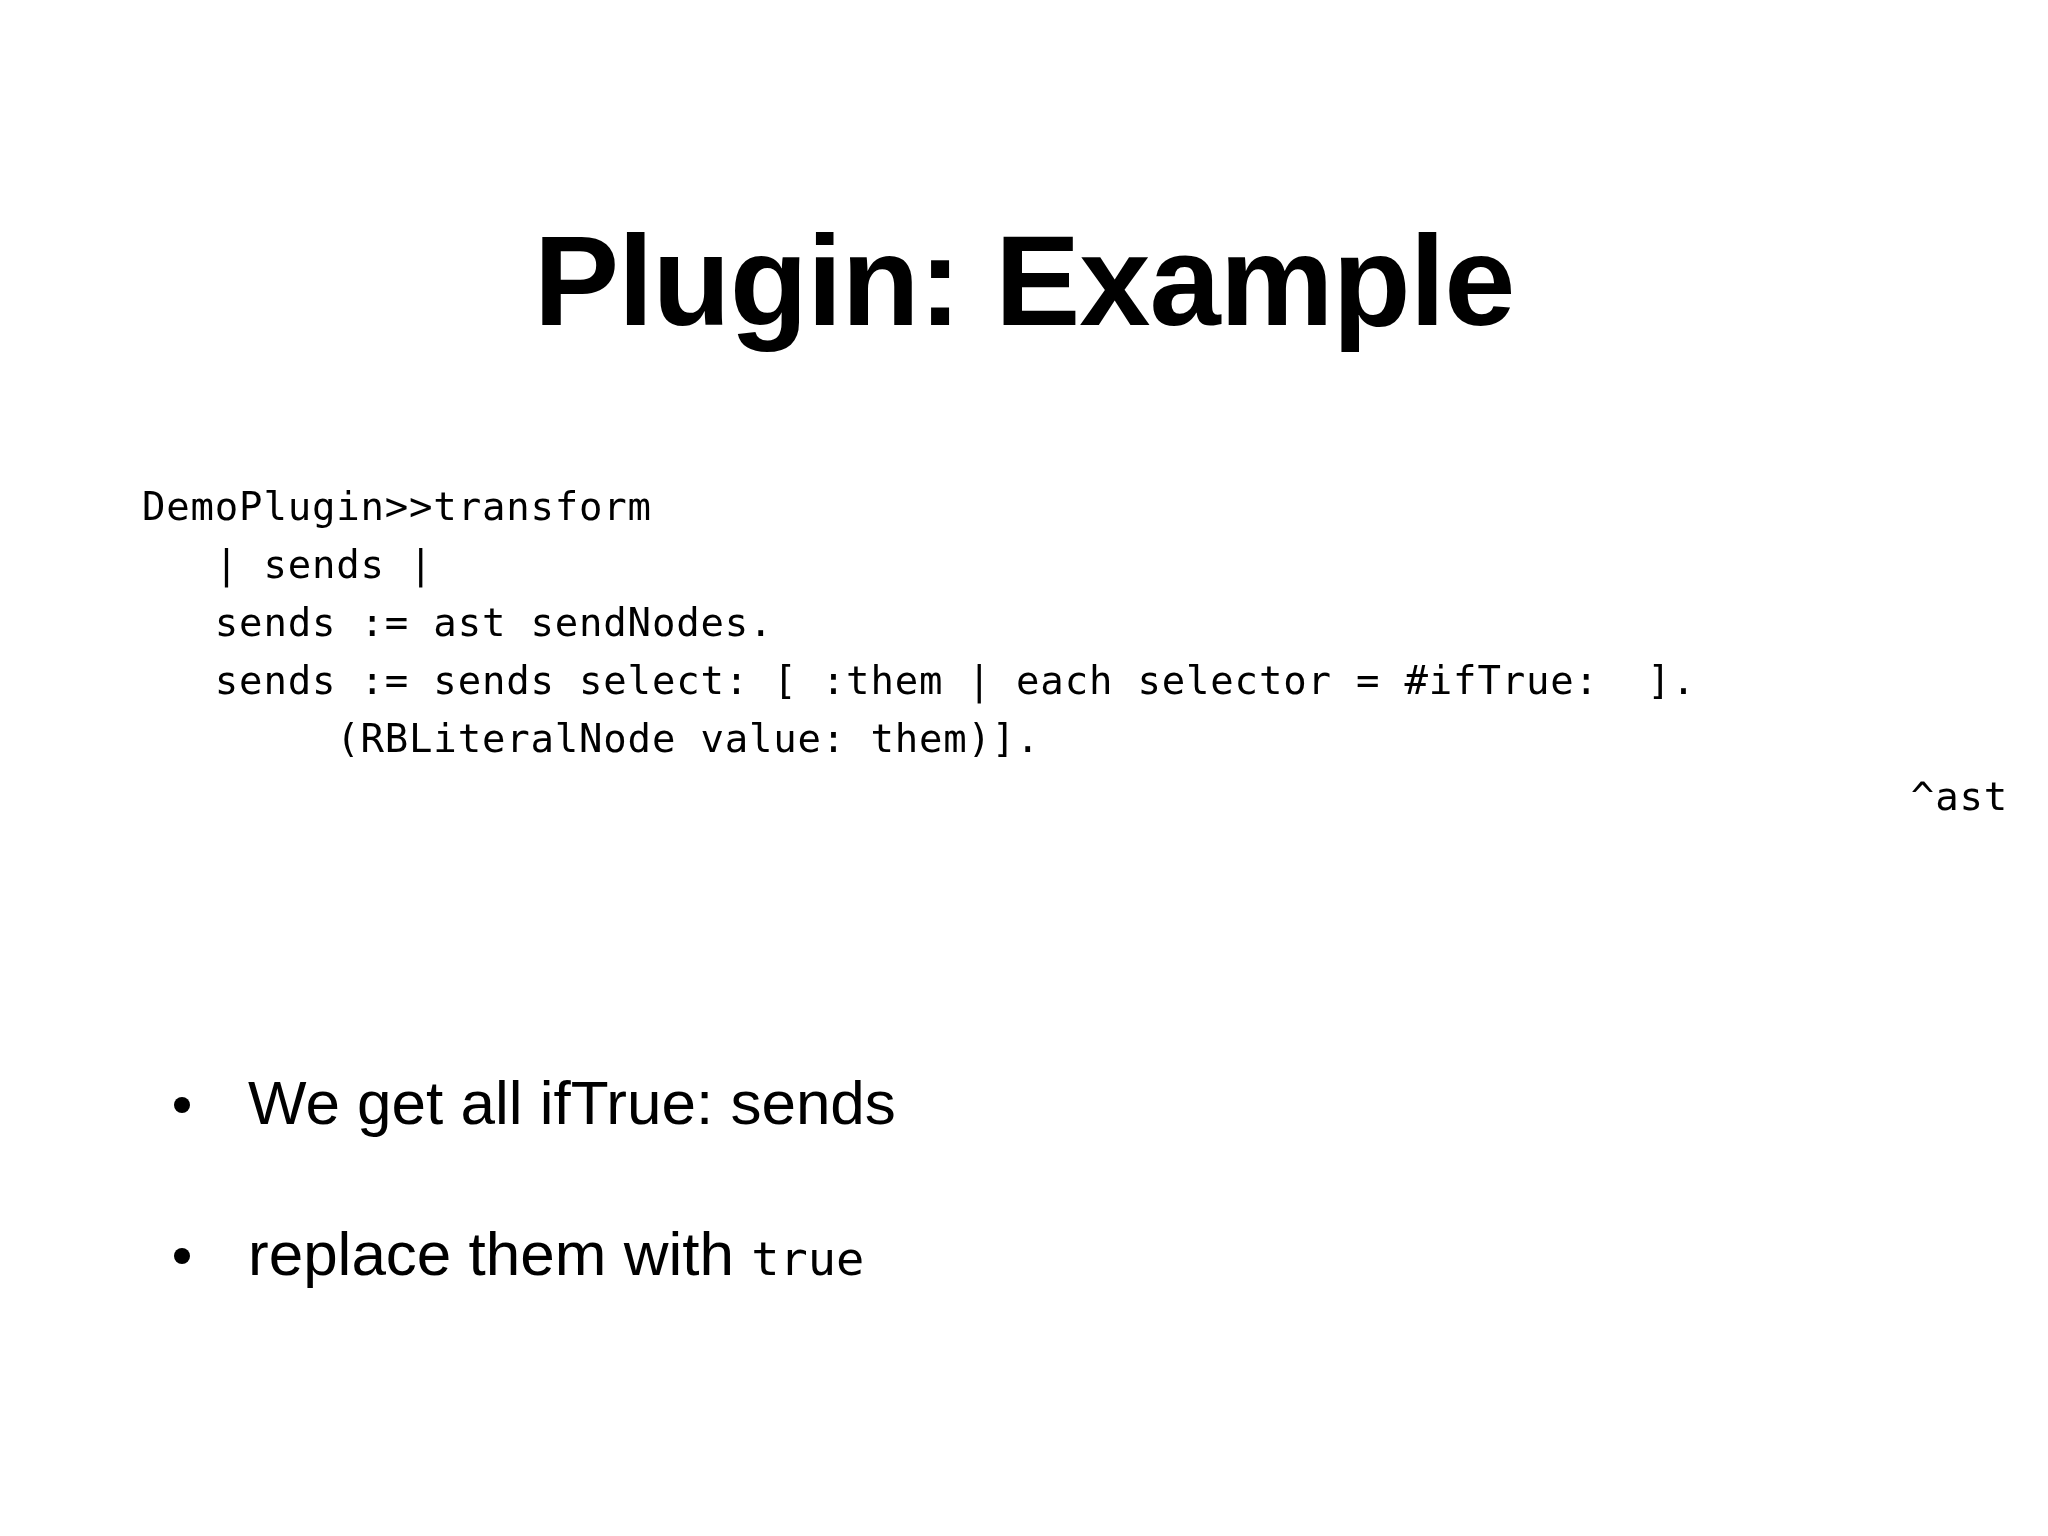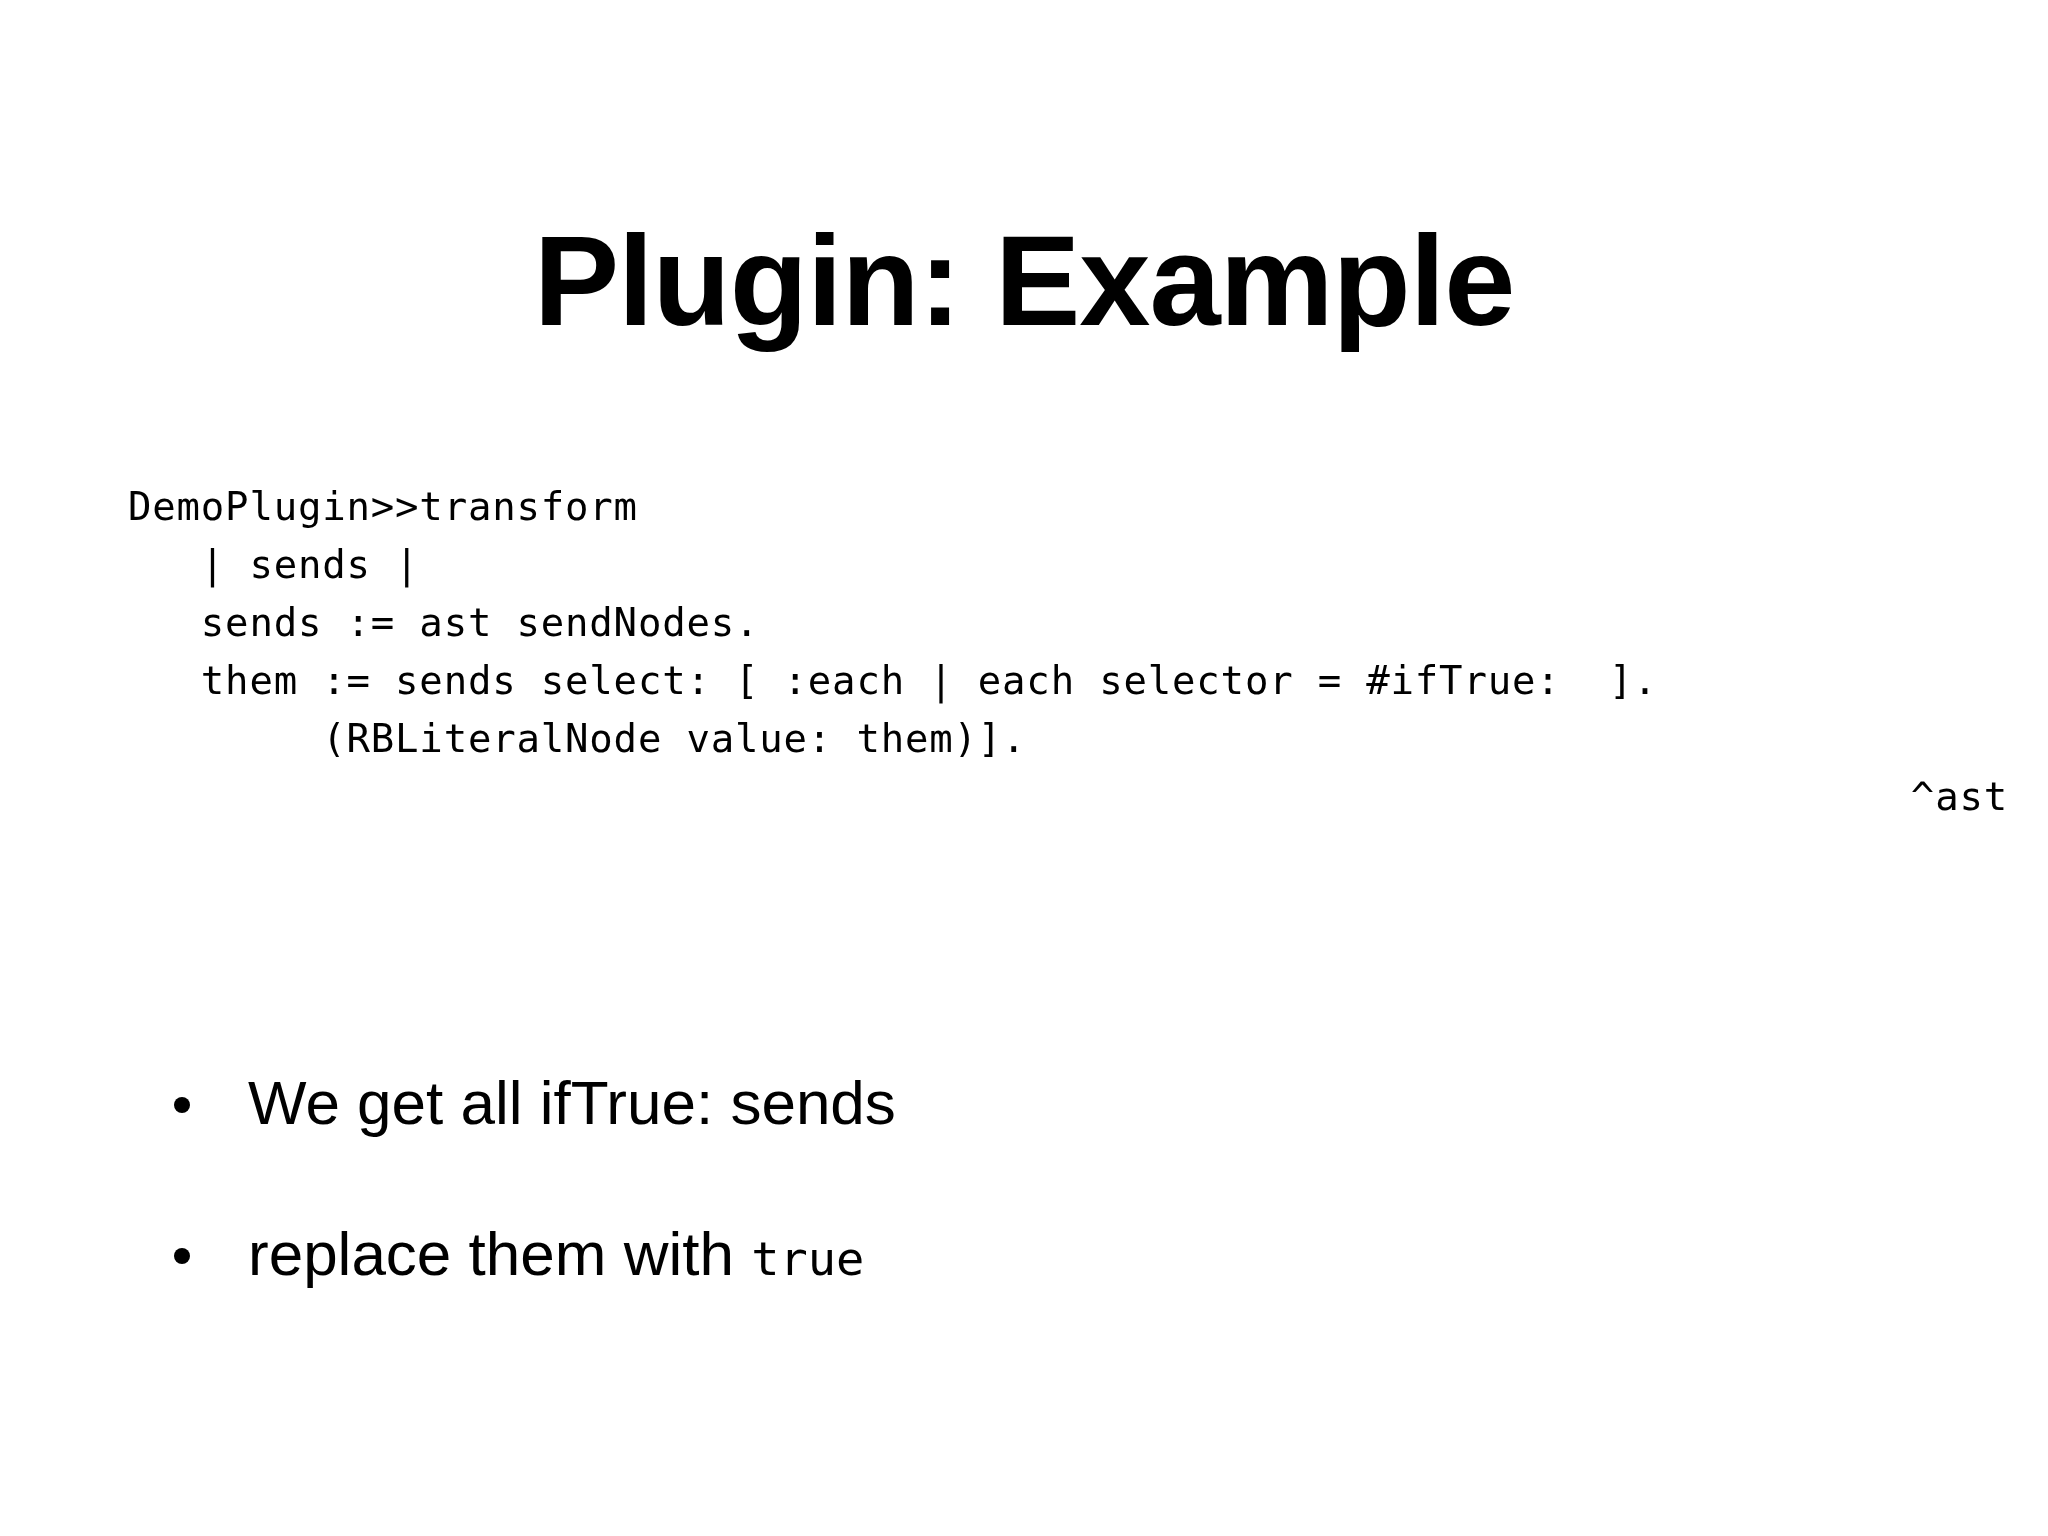--- a/index.html
+++ b/index.html
@@ -49,20 +49,21 @@
     font-family: "DejaVu Serif", "Liberation Serif", serif;
     color: #000000;
   }
   .code-line {
     font-family: "Liberation Mono", "DejaVu Sans Mono", monospace;
     font-size: 39px;
     line-height: 58px;
     white-space: pre;
     color: #000000;
     letter-spacing: 0.8px;
+    margin-left: 14px;
   }
   
   .code-line.serif-mono {
     font-family: "DejaVu Sans Mono", "Liberation Mono", monospace;
     font-weight: normal;
   }
   .code-line.sans-mono {
     font-family: "DejaVu Sans Mono", "Liberation Mono", monospace;
     text-align: right;
   }
@@ -113,21 +114,21 @@
 <body>
 
 <div class="slide">
 
   <h1 class="slide-title">Plugin: Example</h1>
 
   <div class="code-block">
     <div class="code-line serif-mono">DemoPlugin&gt;&gt;transform</div>
     <div class="code-line serif-mono">   | sends |</div>
     <div class="code-line serif-mono">   sends := ast sendNodes.</div>
-    <div class="code-line serif-mono">   them := sends select: [ :each | each selector = #ifTrue:  ].</div>
+    <div class="code-line serif-mono">   sends := sends select: [ :them | each selector = #ifTrue:  ].</div>
     <div class="code-line serif-mono">        (RBLiteralNode value: them)].</div>
     <div class="code-line sans-mono">   ^ast</div>
   </div>
 
   <ul class="bullet-list">
     <li class="bullet-item">
       <span class="bullet-dot"></span>
       <span class="bullet-text">We get all ifTrue: sends</span>
     </li>
     <li class="bullet-item">

